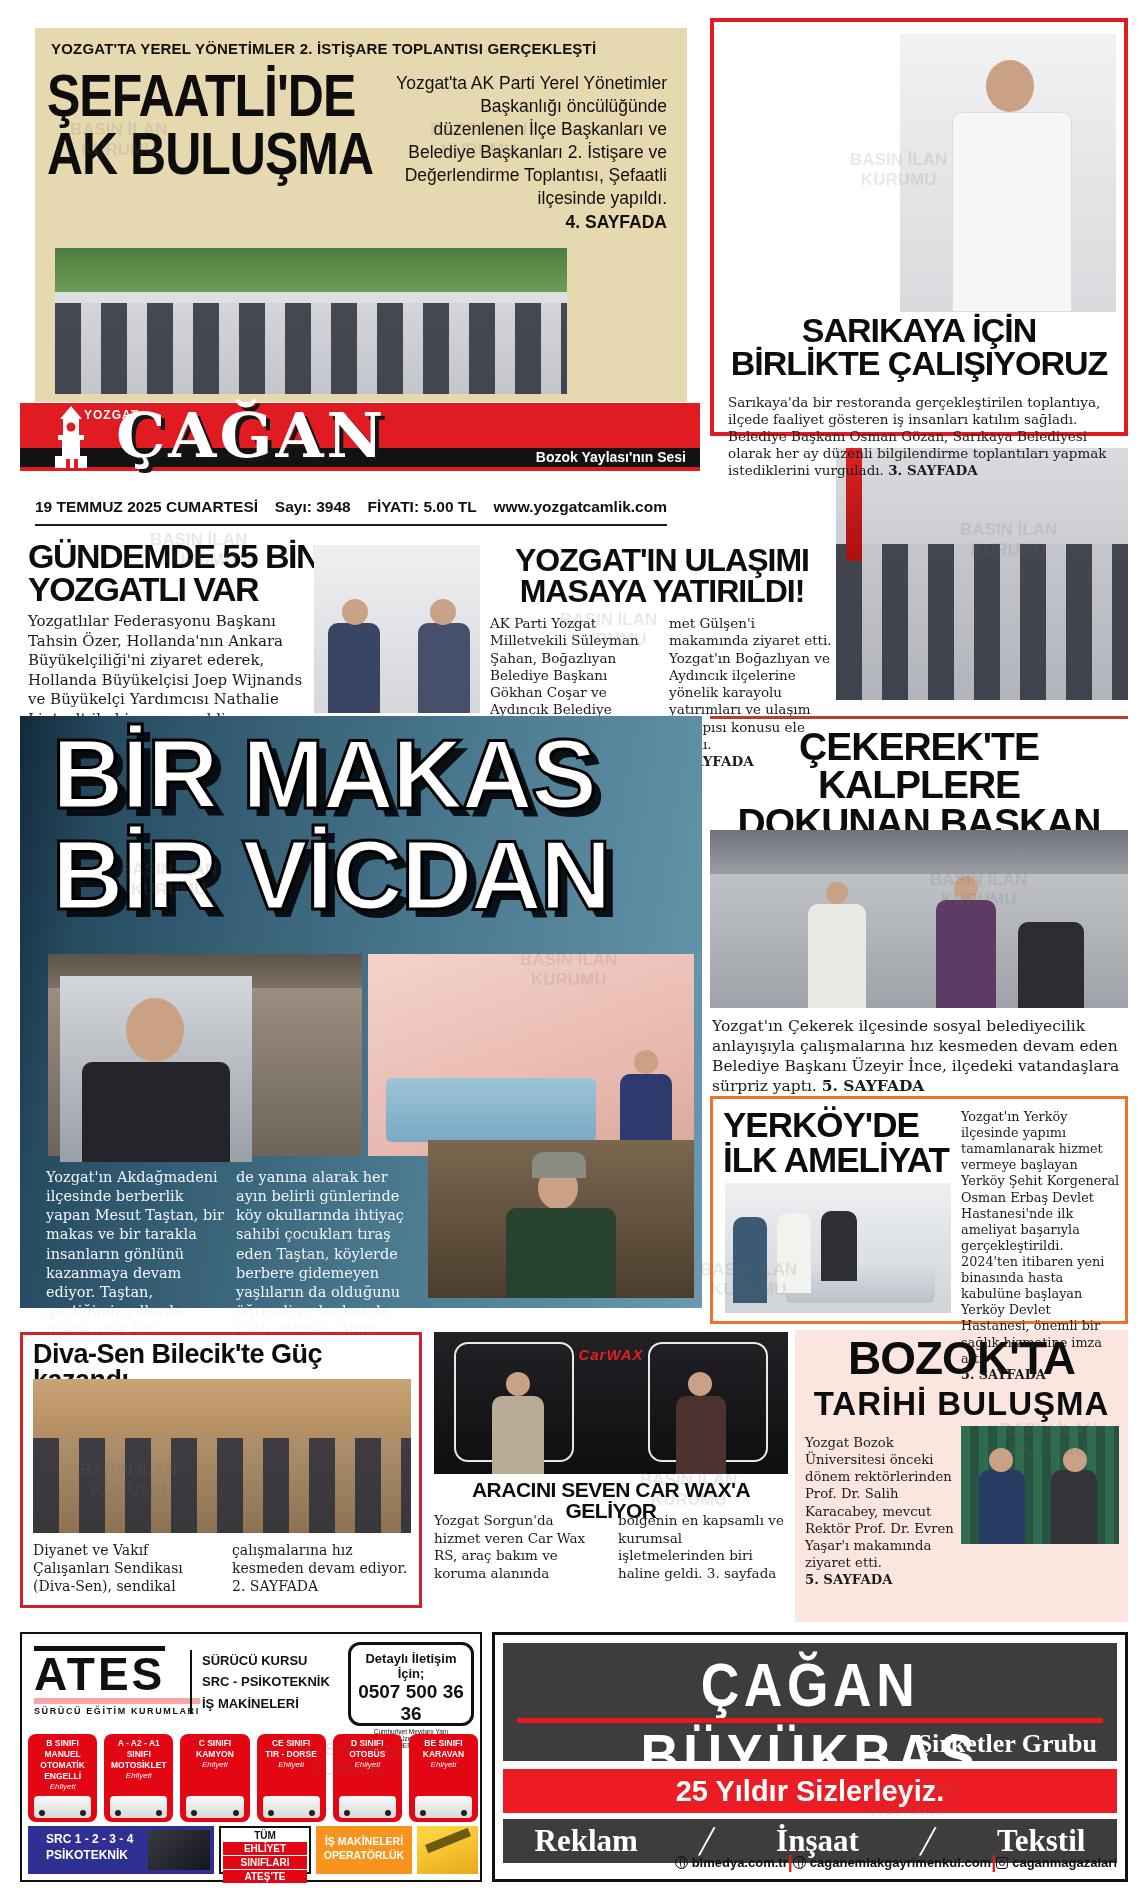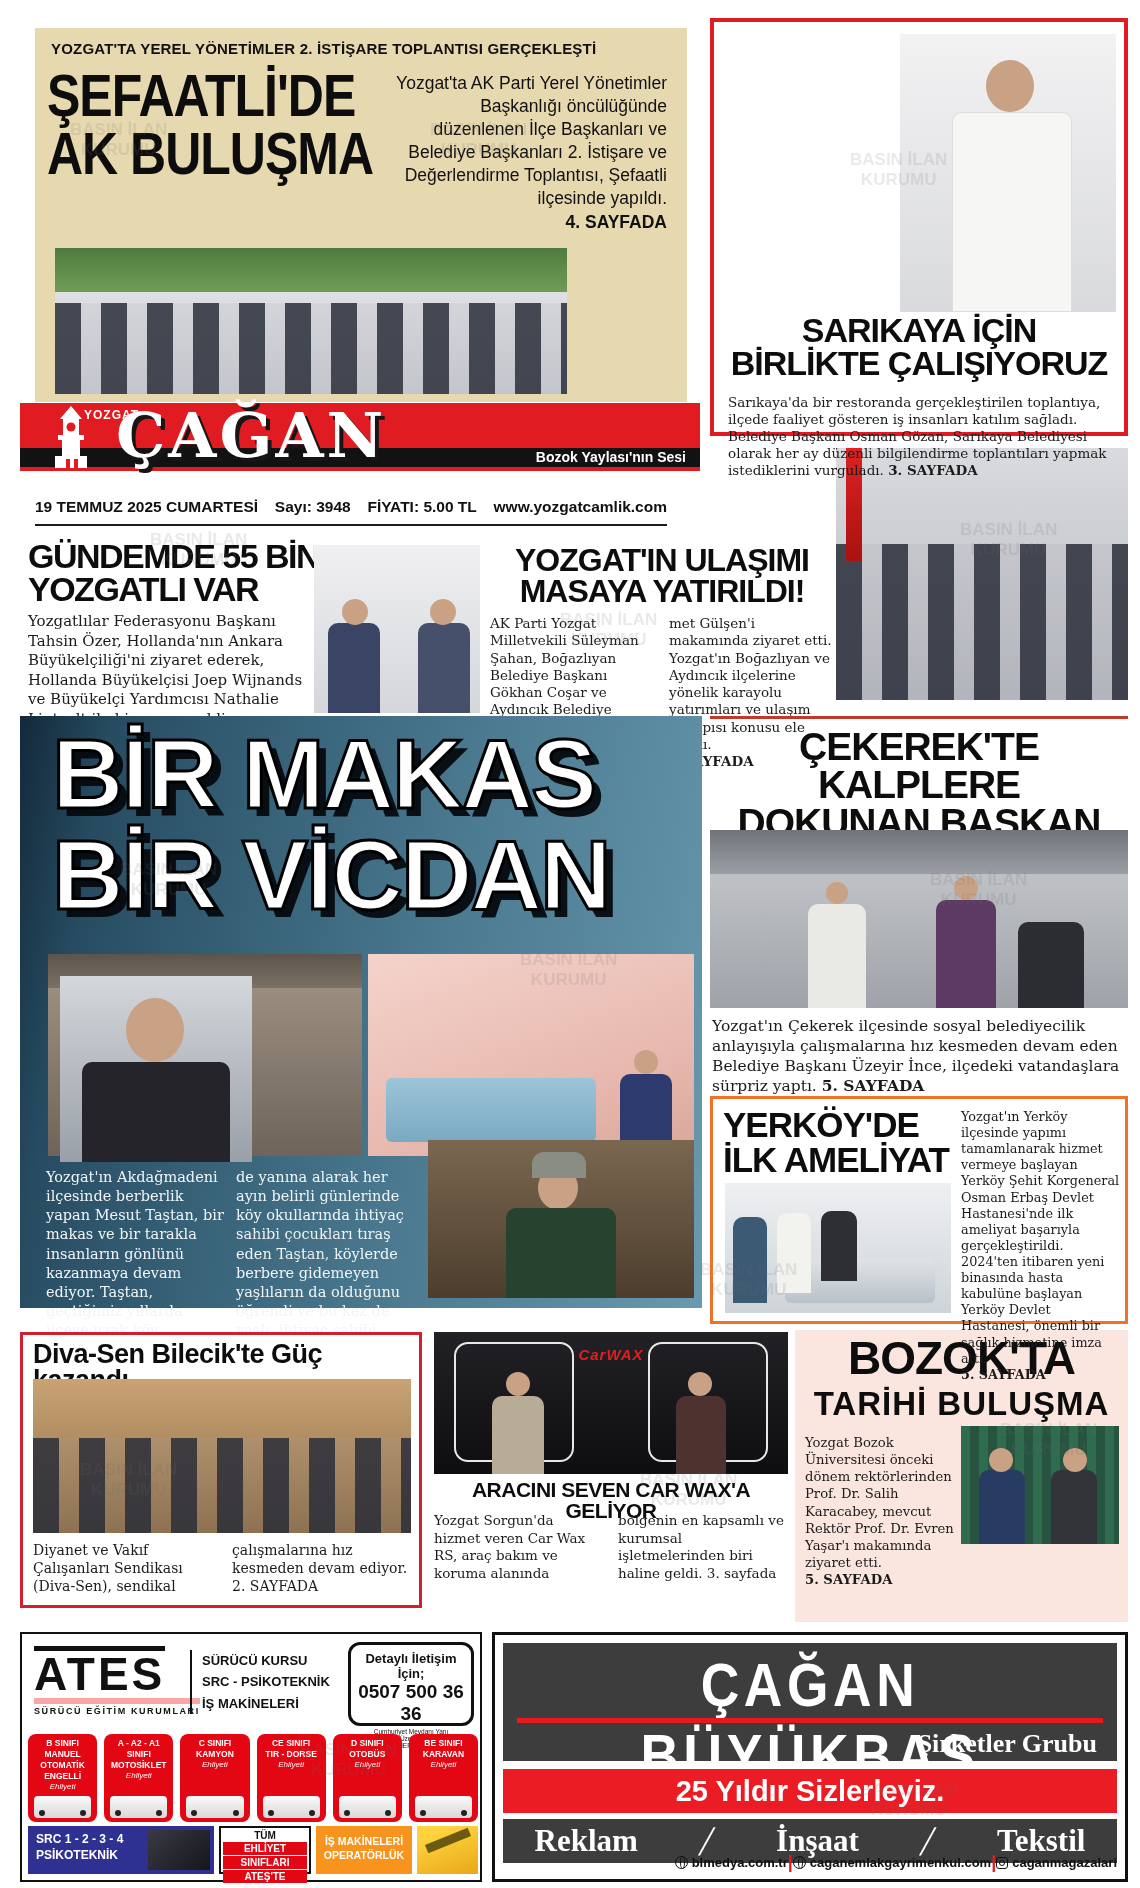--- a/index.html
+++ b/index.html
@@ -75,21 +75,21 @@
       text-align:center;padding-top:6px}
   .classrow{position:absolute;left:6px;top:100px;width:450px;display:flex;gap:7px}
   .clsbox{flex:1;background:#e30613;border-radius:8px;color:#fff;text-align:center;font-size:8.5px;font-weight:bold;
       line-height:1.3;padding:4px 2px 2px;height:88px;position:relative}
   .clsbox .sub{font-style:italic;font-weight:normal;font-size:8px}
   .veh{position:absolute;left:6px;right:6px;bottom:4px;height:22px;background:linear-gradient(#fafafa,#d8d8d8);border-radius:4px}
   .veh::before,.veh::after{content:'';position:absolute;bottom:2px;width:6px;height:6px;background:#222;border-radius:50%}
   .veh::before{left:5px}.veh::after{right:5px}
   .atesfoot{position:absolute;left:6px;bottom:6px;width:450px;height:48px;display:flex;gap:5px}
   .src-box{width:186px;background:#2e3192;color:#fff;font-weight:bold;font-size:12px;line-height:1.3;
-      padding:6px 8px;position:relative}
+      padding:6px 18px;position:relative}
   .src-img{position:absolute;right:4px;top:4px;bottom:4px;width:62px;background:linear-gradient(135deg,#3a3a44,#15151c)}
   .tum-box{width:92px;background:#fff;border:2px solid #101010;text-align:center;font-weight:bold;font-size:10px;line-height:1.1;padding-top:2px}
   .tum-box .red{background:#e30613;color:#fff;display:block;margin:1px 2px;padding:1px 0}
   .opr-box{width:96px;background:#f7941d;color:#fff;font-weight:bold;font-size:10.5px;text-align:center;padding-top:8px;line-height:1.35}
   .exc-box{flex:1;background:linear-gradient(160deg,#ffd23f 20%,#e8a817);position:relative}
   .exc-box::after{content:'';position:absolute;left:8px;top:10px;width:46px;height:9px;background:#6b5a10;transform:rotate(-22deg)}
   
   .cagan{left:492px;top:1632px;width:636px;height:250px;background:#fff;border:3px solid #101010;z-index:1}
   .cag-top{position:absolute;left:8px;top:8px;right:8px;height:118px;background:#3d3d3d}
   .cag-title{position:absolute;top:10px;width:100%;text-align:center;color:#fff;font-size:58px;font-weight:bold;letter-spacing:5px;transform:scale(.92,1.05)}

